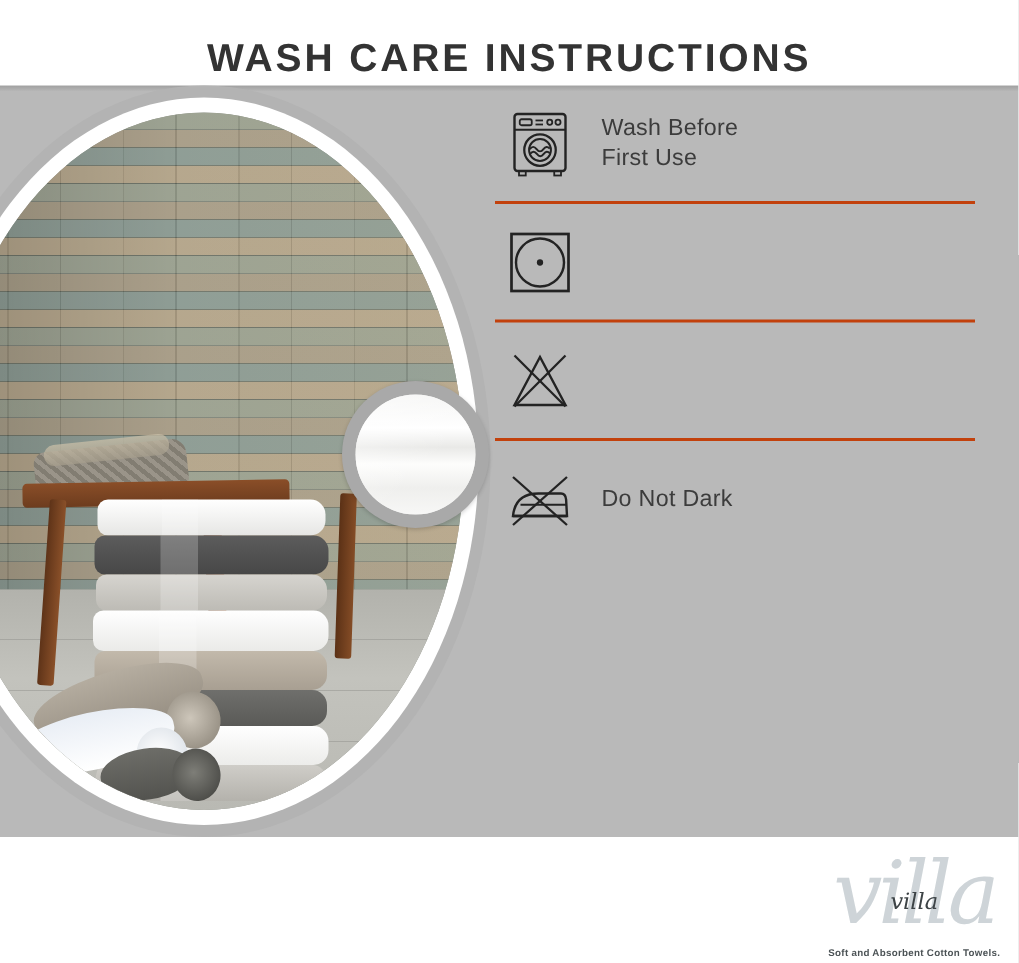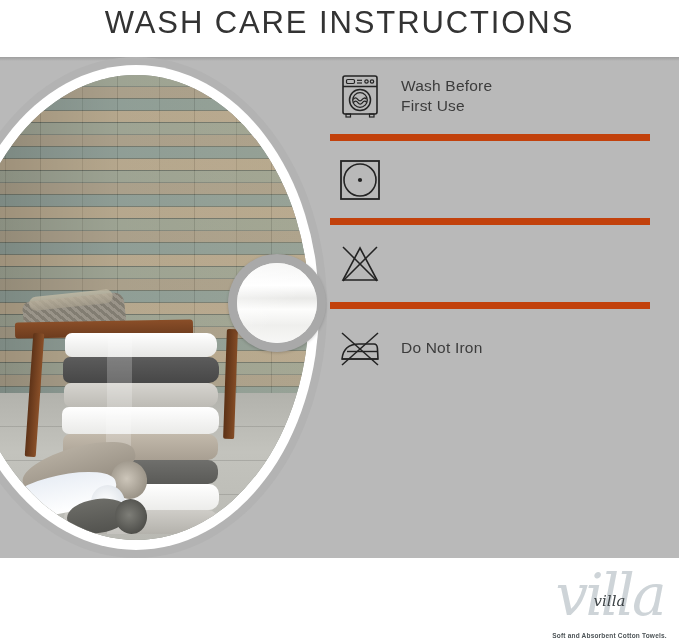--- a/index.html
+++ b/index.html
@@ -11,28 +11,28 @@
     width: 679px;
     height: 642px;
     position: relative;
     overflow: hidden;
     font-family: "Liberation Sans", sans-serif;
   }
 
   
   #page-title {
     position: absolute;
-    top: 1px;
+    top: 16px;
     left: 0;
     width: 679px;
     height: 44px;
     line-height: 44px;
     text-align: center;
-    font-size: 31px;
-    font-weight: normal;
+    font-size: 26px;
+    font-weight: bold;
     letter-spacing: 1.9px;
     color: #333333;
     white-space: nowrap;
   }
 
   
   #instruction-panel {
     position: absolute;
     left: 0px;
     top: 57px;
@@ -261,21 +261,21 @@
     position: absolute;
     left: 330px;
     top: 57px;
     width: 320px;
   }
   .row {
     position: relative;
     display: flex;
     align-items: center;
     height: 77px;
-    border-bottom: 7px solid #c2410c;
+    border-bottom: 2px solid #c2410c;
   }
   .row:last-child { border-bottom: none; }
   .row-icon {
     width: 60px;
     min-width: 60px;
     height: 48px;
     display: flex;
     align-items: center;
     justify-content: center;
   }
@@ -442,21 +442,21 @@
   <div class="row">
     <div class="row-icon">
       <svg width="48" height="42" viewBox="0 0 48 42">
         <path d="M6 32 q1.5 -15 17 -15 L38 17 q3 0 3.4 4 L42 32 Z" fill="none" stroke="#232323" stroke-width="1.6"></path>
         <line x1="6" y1="32" x2="42" y2="32" stroke="#232323" stroke-width="1.6"></line>
         <line x1="11" y1="24.5" x2="42" y2="24.5" stroke="#232323" stroke-width="1.4"></line>
         <line x1="6" y1="6" x2="42" y2="38" stroke="#232323" stroke-width="1.5"></line>
         <line x1="42" y1="6" x2="6" y2="38" stroke="#232323" stroke-width="1.5"></line>
       </svg>
     </div>
-    <div class="row-label">Do Not Iron</div>
+    <div class="row-label">Do Not Dark</div>
   </div>
 
 </div>
 
 <div id="logo">
   <div id="logo-script">villa</div>
   <div id="logo-villa">villa</div>
   <div id="logo-tagline">Soft and Absorbent Cotton Towels.</div>
 </div>
 

